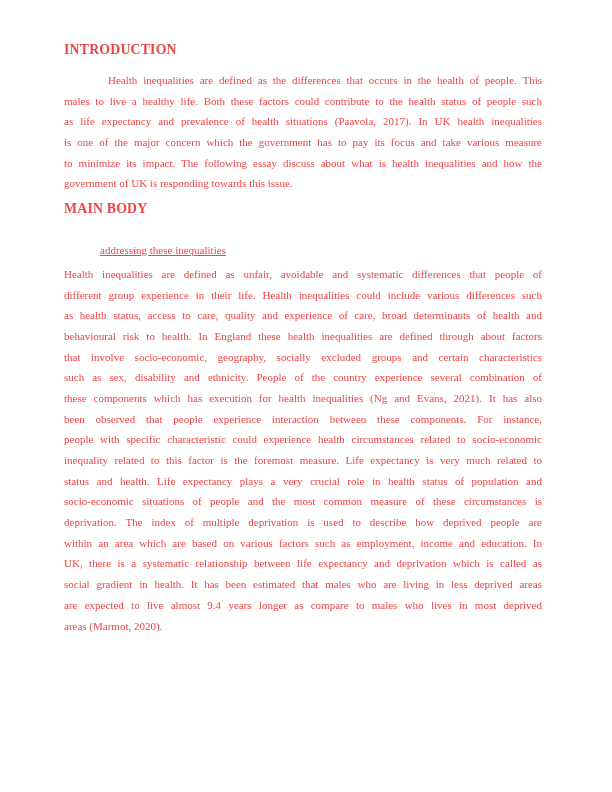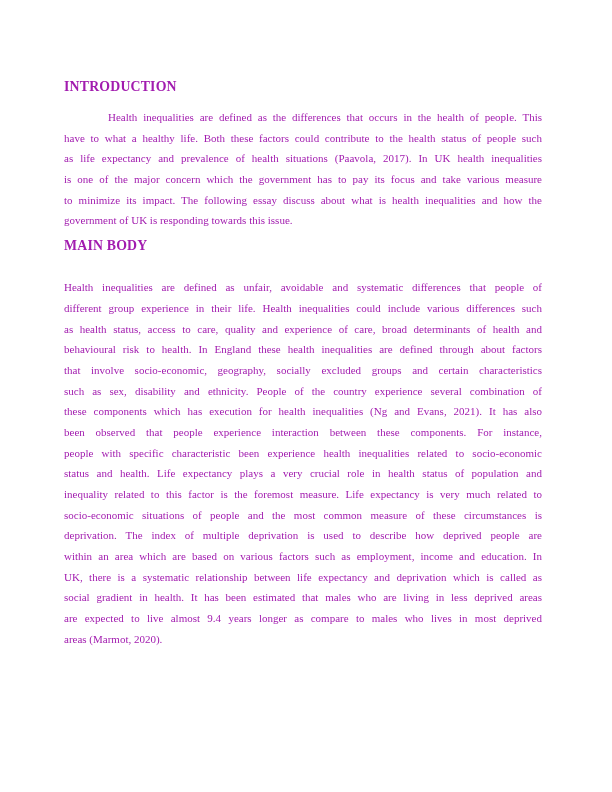--- a/index.html
+++ b/index.html
@@ -7,23 +7,23 @@
     width: 612px; height: 792px;
     background: #ffffff;
     position: relative;
     overflow: hidden;
     font-family: "Liberation Serif", "DejaVu Serif", serif;
   }
   .page {
     position: absolute; left: 0; top: 0;
     width: 612px; height: 792px;
     box-sizing: border-box;
-    padding: 80px 70px 30px 64px;
+    padding: 43px 70px 30px 64px;
     background: #ffffff;
-    color: #a21caf;
+    color: #ef4444;
   }
   .heading {
     font-size: 13.8px;
     font-weight: bold;
     line-height: 14px;
     margin: 0 0 13px 0;
     letter-spacing: 0.2px;
   }
   .heading.main-body { margin: 8px 0 24px 0; }
   .para {
@@ -44,44 +44,45 @@
 </style>
 </head>
 <body>
 
 <div class="page">
 
   <div class="heading">INTRODUCTION</div>
 
   <div class="para">
       <div class="line" style="text-indent: 44px;">Health inequalities are defined as the differences that occurs in the health of people. This</div>
-      <div class="line">have to what a healthy life. Both these factors could contribute to the health status of people such</div>
+      <div class="line">males to live a healthy life. Both these factors could contribute to the health status of people such</div>
       <div class="line">as life expectancy and prevalence of health situations (Paavola, 2017). In UK health inequalities</div>
       <div class="line">is one of the major concern which the government has to pay its focus and take various measure</div>
       <div class="line">to minimize its impact. The following essay discuss about what is health inequalities and how the</div>
       <div class="line lastline">government of UK is responding towards this issue.</div>
     </div>
 
   <div class="heading main-body">MAIN BODY</div>
 
   <div class="para subheading">
+      <div class="line lastline" style="padding-left: 36px;">addressing these inequalities</div>
     </div>
 
   <div class="para after-sub">
       <div class="line">Health inequalities are defined as unfair, avoidable and systematic differences that people of</div>
       <div class="line">different group experience in their life. Health inequalities could include various differences such</div>
       <div class="line">as health status, access to care, quality and experience of care, broad determinants of health and</div>
       <div class="line">behavioural risk to health. In England these health inequalities are defined through about factors</div>
       <div class="line">that involve socio-economic, geography, socially excluded groups and certain characteristics</div>
       <div class="line">such as sex, disability and ethnicity. People of the country experience several combination of</div>
       <div class="line">these components which has execution for health inequalities (Ng and Evans, 2021). It has also</div>
       <div class="line">been observed that people experience interaction between these components. For instance,</div>
-      <div class="line">people with specific characteristic been experience health inequalities related to socio-economic</div>
+      <div class="line">people with specific characteristic could experience health circumstances related to socio-economic</div>
+      <div class="line">inequality related to this factor is the foremost measure. Life expectancy is very much related to</div>
       <div class="line">status and health. Life expectancy plays a very crucial role in health status of population and</div>
-      <div class="line">inequality related to this factor is the foremost measure. Life expectancy is very much related to</div>
       <div class="line">socio-economic situations of people and the most common measure of these circumstances is</div>
       <div class="line">deprivation. The index of multiple deprivation is used to describe how deprived people are</div>
       <div class="line">within an area which are based on various factors such as employment, income and education. In</div>
       <div class="line">UK, there is a systematic relationship between life expectancy and deprivation which is called as</div>
       <div class="line">social gradient in health. It has been estimated that males who are living in less deprived areas</div>
       <div class="line">are expected to live almost 9.4 years longer as compare to males who lives in most deprived</div>
       <div class="line lastline">areas (Marmot, 2020).</div>
     </div>
 
 </div>

